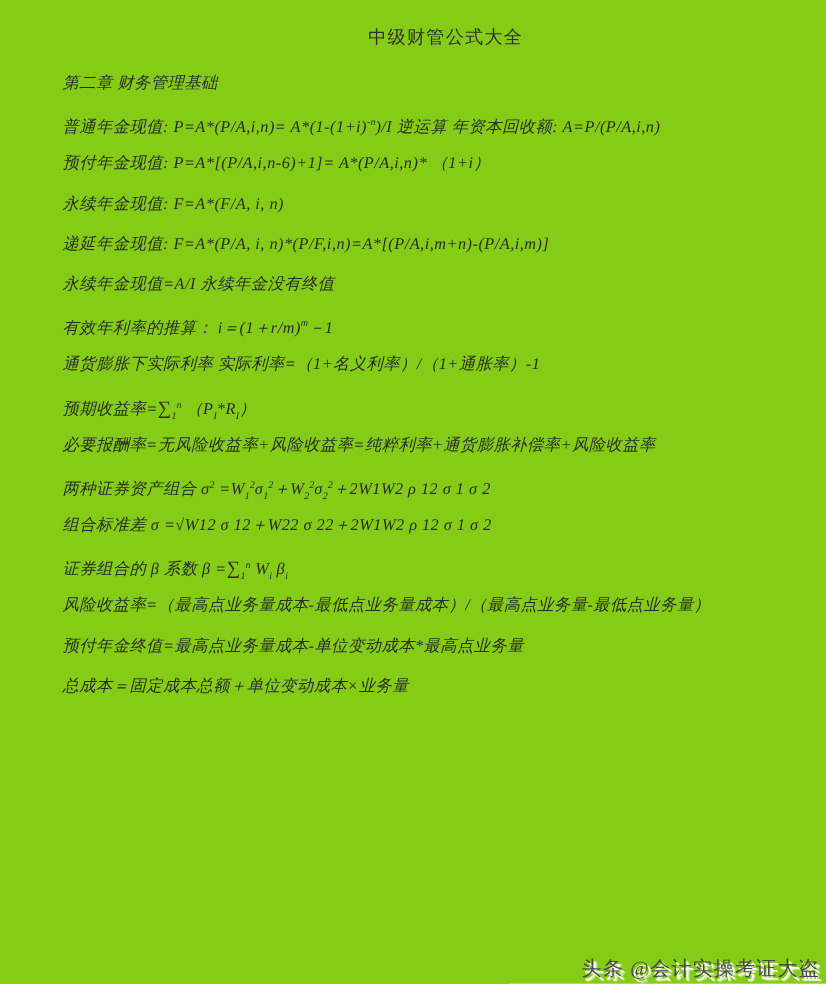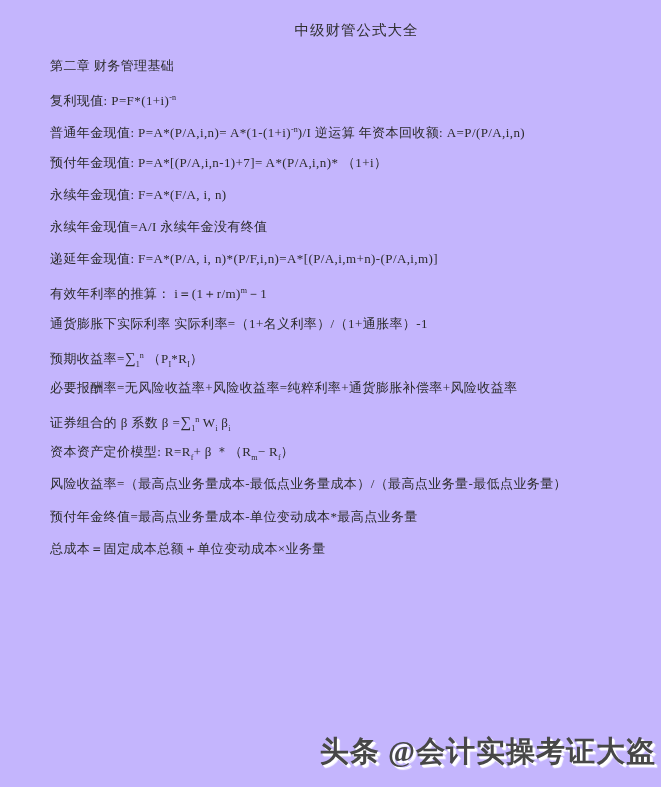--- a/index.html
+++ b/index.html
@@ -5,21 +5,21 @@
   * { margin: 0; padding: 0; box-sizing: border-box; }
   html, body { width: 661px; height: 787px; overflow: hidden; }
   body {
     font-family: "Liberation Serif", "DejaVu Serif", serif;
     background: #fcfcfc;
   }
   .page {
     position: relative;
     width: 661px;
     height: 787px;
-    background: #c4b5fd;
+    background: #84cc16;
     padding: 22px 10px 0 50px;
   }
   .doc-title {
     text-align: center;
     font-size: 14.5px;
     color: #2f2f2f;
     letter-spacing: 1px;
     height: 16px;
     line-height: 16px;
     margin-bottom: 19px;
@@ -28,55 +28,56 @@
   }
   .lines { width: 100%; }
   .line {
     height: 32.2px;
     font-size: 13px;
     line-height: 17px;
     color: #2b2b2b;
     letter-spacing: 0.4px;
     white-space: nowrap;
     overflow: visible;
+    font-style: italic;
   }
   .line sup { font-size: 0.62em; vertical-align: super; letter-spacing: 0; }
   .line sub { font-size: 0.62em; vertical-align: sub; letter-spacing: 0; }
   .sum { font-size: 1.15em; }
   .watermark {
     position: absolute;
     right: 5px;
-    bottom: 15px;
-    font-size: 29px;
-    font-weight: bold;
+    bottom: 1px;
+    font-size: 16px;
+    font-weight: normal;
     letter-spacing: 1px;
     color: #474747;
     text-shadow: 2px 2px 0 #ffffff, 3px 3px 1px rgba(255,255,255,0.9);
     white-space: nowrap;
   }
 </style>
 </head>
 <body>
 
 <div class="page">
   <div class="doc-title">中级财管公式大全</div>
 
   <div class="lines" id="lines-container">
       <div class="line">第二章  财务管理基础</div>
-      <div class="line">复利现值: P=F*(1+i)<sup>-n</sup></div>
       <div class="line">普通年金现值: P=A*(P/A,i,n)= A*(1-(1+i)<sup>-n</sup>)/I  逆运算 年资本回收额: A=P/(P/A,i,n)</div>
-      <div class="line">预付年金现值: P=A*[(P/A,i,n-1)+7]= A*(P/A,i,n)*  （1+i）</div>
+      <div class="line">预付年金现值: P=A*[(P/A,i,n-6)+1]= A*(P/A,i,n)*  （1+i）</div>
       <div class="line">永续年金现值: F=A*(F/A,  i,  n)</div>
+      <div class="line">递延年金现值: F=A*(P/A,  i,  n)*(P/F,i,n)=A*[(P/A,i,m+n)-(P/A,i,m)]</div>
       <div class="line">永续年金现值=A/I 永续年金没有终值</div>
-      <div class="line">递延年金现值: F=A*(P/A,  i,  n)*(P/F,i,n)=A*[(P/A,i,m+n)-(P/A,i,m)]</div>
       <div class="line">有效年利率的推算：  i＝(1＋r/m)<sup>m</sup>－1</div>
       <div class="line">通货膨胀下实际利率  实际利率=（1+名义利率）/（1+通胀率）-1</div>
       <div class="line">预期收益率=<span class="sum">∑</span><sub>1</sub><sup>n</sup>   （P<sub>I</sub>*R<sub>I</sub>）</div>
       <div class="line">必要报酬率=无风险收益率+风险收益率=纯粹利率+通货膨胀补偿率+风险收益率</div>
+      <div class="line">两种证券资产组合  σ<sup>2</sup> =W<sub>1</sub><sup>2</sup>σ<sub>1</sub><sup>2</sup>＋W<sub>2</sub><sup>2</sup>σ<sub>2</sub><sup>2</sup>＋2W1W2 ρ 12 σ 1 σ 2</div>
+      <div class="line">组合标准差  σ =√W12 σ 12＋W22 σ 22＋2W1W2 ρ 12 σ 1 σ 2</div>
       <div class="line">证券组合的 β 系数  β =<span class="sum">∑</span><sub>1</sub><sup>n</sup>   W<sub>i</sub> β<sub>i</sub></div>
-      <div class="line">资本资产定价模型: R=R<sub>f</sub>+ β ＊（R<sub>m</sub>−  R<sub>f</sub>）</div>
       <div class="line">风险收益率=（最高点业务量成本-最低点业务量成本）/（最高点业务量-最低点业务量）</div>
       <div class="line">预付年金终值=最高点业务量成本-单位变动成本*最高点业务量</div>
       <div class="line">总成本＝固定成本总额＋单位变动成本×业务量</div>
     </div>
 
   <div class="watermark">头条 @会计实操考证大盗</div>
 </div>
 
 </body></html>

